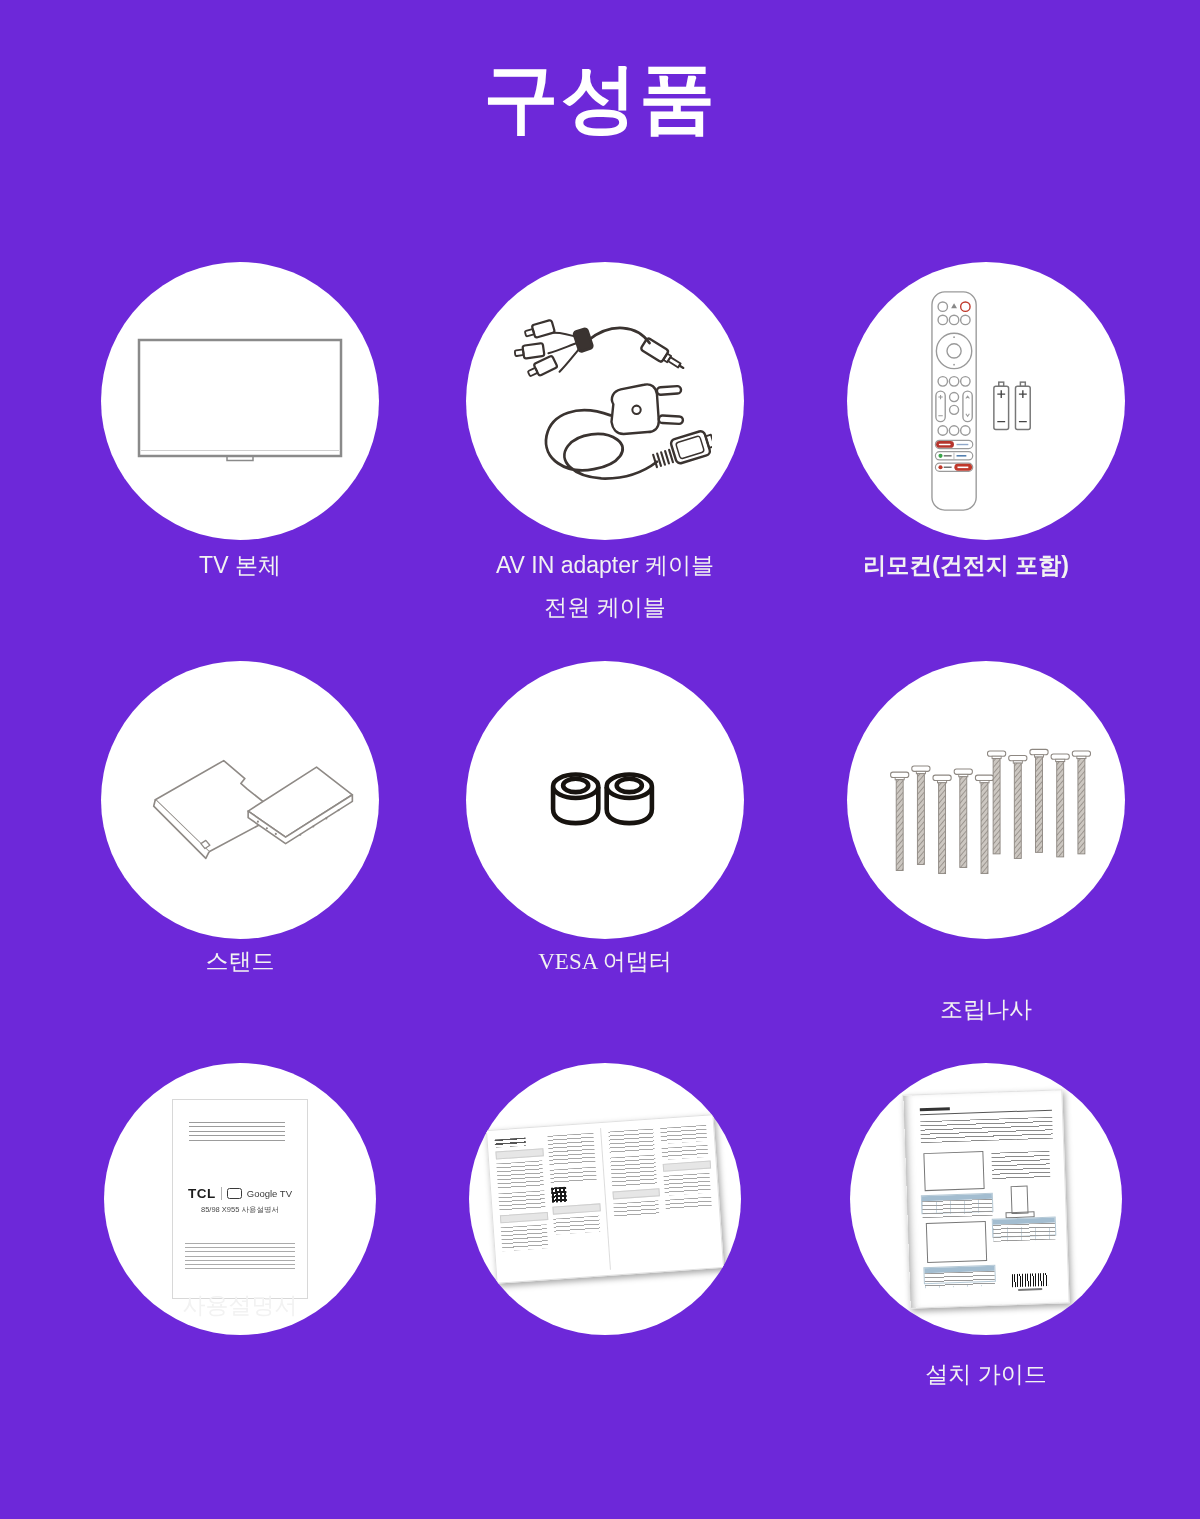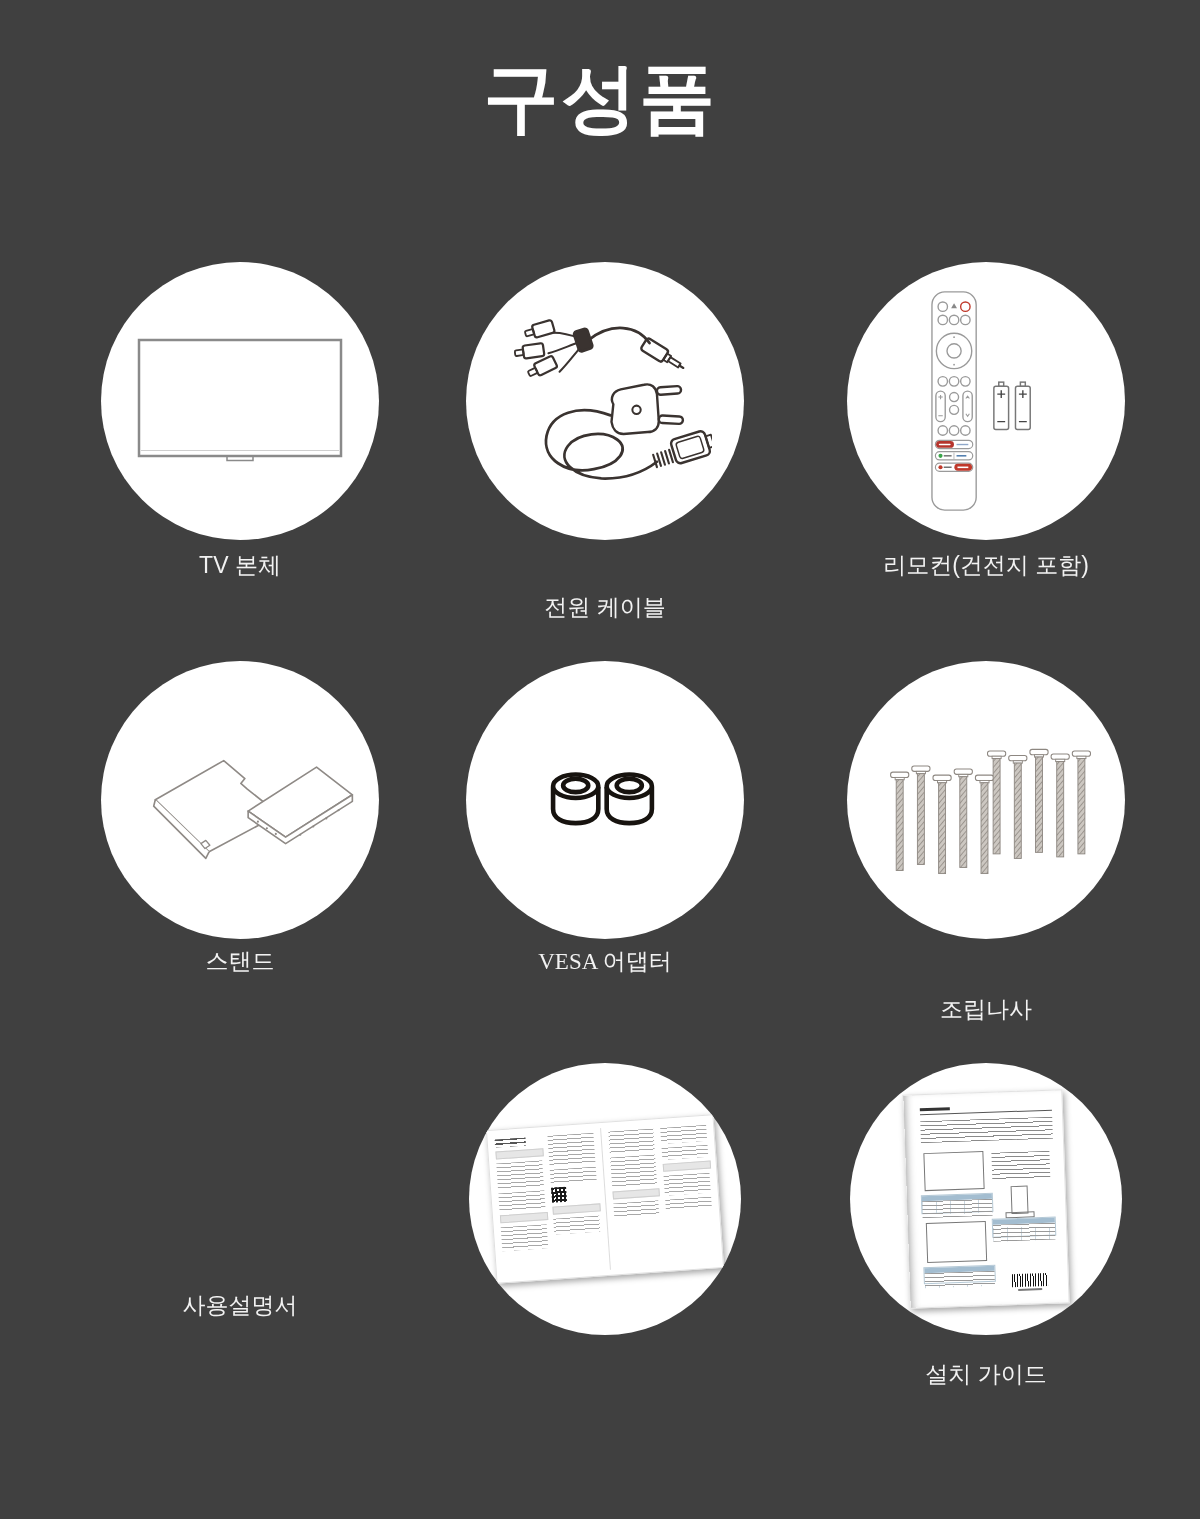--- a/index.html
+++ b/index.html
@@ -1,18 +1,18 @@
 <!DOCTYPE html>
 <html><head>
 <meta charset="utf-8">
 <style>
   html,body { margin:0; padding:0; background:#000; }
   .canvas {
     position:relative; width:1200px; height:1519px; margin:0 auto;
-    background:#404040; overflow:hidden;
+    background:#6d28d9; overflow:hidden;
     font-family:"Liberation Sans","DejaVu Sans",sans-serif;
   }
   .title {
     position:absolute; left:600px; top:48px; transform:translateX(-50%);
     color:#fff; font-size:76px; font-weight:900; letter-spacing:2px; white-space:nowrap;
   }
   .circle {
     position:absolute; width:278px; height:278px; border-radius:50%;
     background:#fff; display:flex; align-items:center; justify-content:center;
     overflow:hidden;
@@ -135,20 +135,21 @@
           <line x1="20" y1="0" x2="20" y2="14"></line>
         </g>
         <g transform="translate(185,160) rotate(-17)">
           <rect x="0" y="0" width="38" height="27" rx="5" fill="#fff" stroke-width="2.6"></rect>
           <rect x="5" y="4.5" width="27" height="18" rx="3" stroke-width="1.6"></rect>
           <rect x="38" y="7" width="6" height="13" stroke-width="2"></rect>
         </g>
       </g>
     </svg>
   </div>
+  <div class="lb" style="left:605px;top:552px;">AV IN adapter 케이블</div>
   <div class="lb" style="left:605px;top:594px;">전원 케이블</div>
 
   <div class="circle" style="left:847px;top:262px;">
     <svg width="128" height="226" viewBox="0 0 130 230">
       <g fill="none" stroke="#9a9a9a" stroke-width="1.4">
         <rect x="10" y="4" width="45" height="222" rx="13" fill="#fff"></rect>
         <circle cx="21" cy="19" r="4.8"></circle>
         <path d="M32.5,15.5 l3,5 h-6 z" fill="#888" stroke="none"></path>
         <circle cx="44" cy="19" r="4.8" stroke="#c0392b"></circle>
         <circle cx="21" cy="32.5" r="4.8"></circle>
@@ -197,21 +198,21 @@
       <g stroke="#444" stroke-width="1.4">
         <line x1="76.5" y1="108" x2="84.5" y2="108"></line>
           <line x1="80.5" y1="104" x2="80.5" y2="112"></line>
         <line x1="76.5" y1="136" x2="84.5" y2="136"></line>
         <line x1="98.5" y1="108" x2="106.5" y2="108"></line>
           <line x1="102.5" y1="104" x2="102.5" y2="112"></line>
         <line x1="98.5" y1="136" x2="106.5" y2="136"></line>
       </g>
     </svg>
   </div>
-  <div class="lb" style="left:986px;top:552px;">리모컨(건전지 포함)</div>
+  <div class="lb" style="left:966px;top:552px;font-weight:bold;">리모컨(건전지 포함)</div>
 
   <div class="circle" style="left:101px;top:661px;">
     <svg width="228" height="171" viewBox="0 0 280 210">
       <g fill="#fff" stroke="#8f8a86" stroke-width="2" stroke-linejoin="round">
         <path d="M36,104 L120,56 L146,78 L141,84 L149,91 L188,122 L102,168 Z"></path>
         <path d="M36,104 L34,112 L98,176 L102,168"></path>
         <path d="M92,158 l5,6 6,-4 -5,-6 z" stroke-width="1.6"></path>
         <path d="M150,118 L234,64 L278,98 L196,150 Z"></path>
         <path d="M150,118 L150,126 L196,158 L278,106 L278,98 L196,150 Z"></path>
         <g fill="#8f8a86" stroke="none">
@@ -299,20 +300,33 @@
         <g transform="translate(266,42)">
             <rect x="-12" y="0" width="24" height="7" rx="3" fill="#fff" stroke="#8d8781" stroke-width="1.4"></rect>
             <rect x="-6" y="7" width="12" height="3.2" fill="#fff" stroke="#8d8781" stroke-width="1.2"></rect>
             <rect x="-4.6" y="10" width="9.2" height="126" fill="url(#thr)" stroke="#8d8781" stroke-width="1.2"></rect>
           </g>
       </g>
     </svg>
   </div>
   <div class="lb" style="left:986px;top:948px;margin-top:48px;">조립나사</div>
 
+  <div class="circle small" style="left:104px;top:1063px;">
+    <div class="doc-manual">
+      <div class="m-top"></div>
+      <div class="m-logo">
+        <span class="m-tcl">TCL</span>
+        <span class="m-div"></span>
+        <span class="m-gicon"></span>
+        <span class="m-gtv">Google TV</span>
+      </div>
+      <div class="m-sub">85/98 X955 사용설명서</div>
+      <div class="m-bot"></div>
+    </div>
+  </div>
   <div class="lb" style="left:240px;top:1292px;">사용설명서</div>
 
   <div class="circle small" style="left:469px;top:1063px;">
     <div class="doc-guide">
       <div class="g-page">
         <div class="g-col">
           <div class="hd"></div>
           <div class="bar"></div>
           <div class="tb" style="height:26px"></div>
           <div class="tb" style="height:18px"></div>

